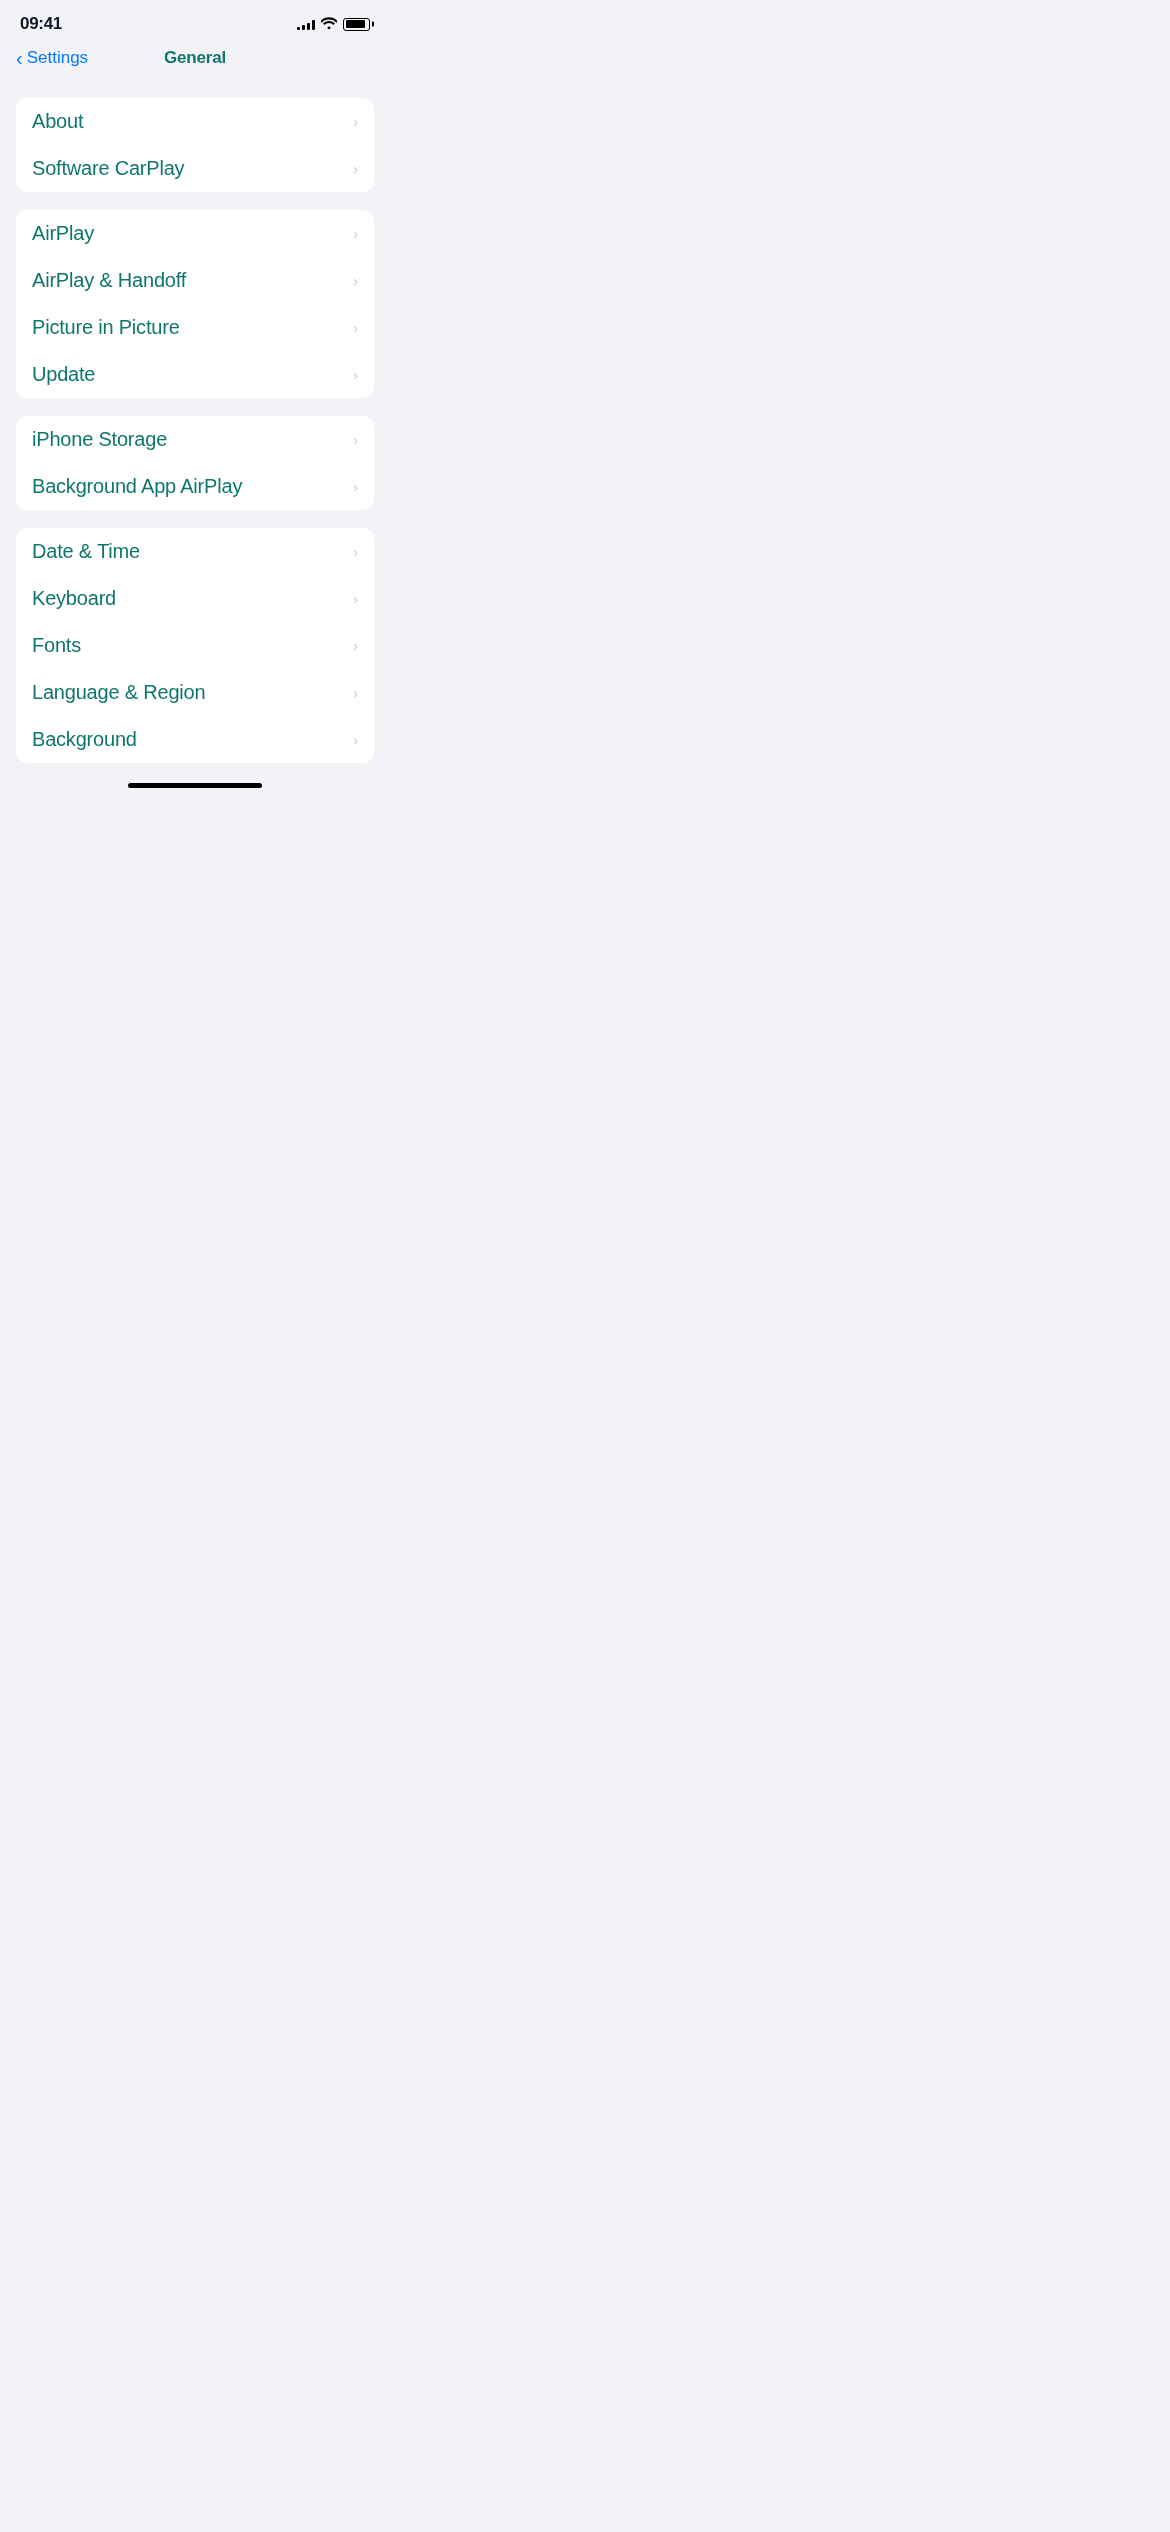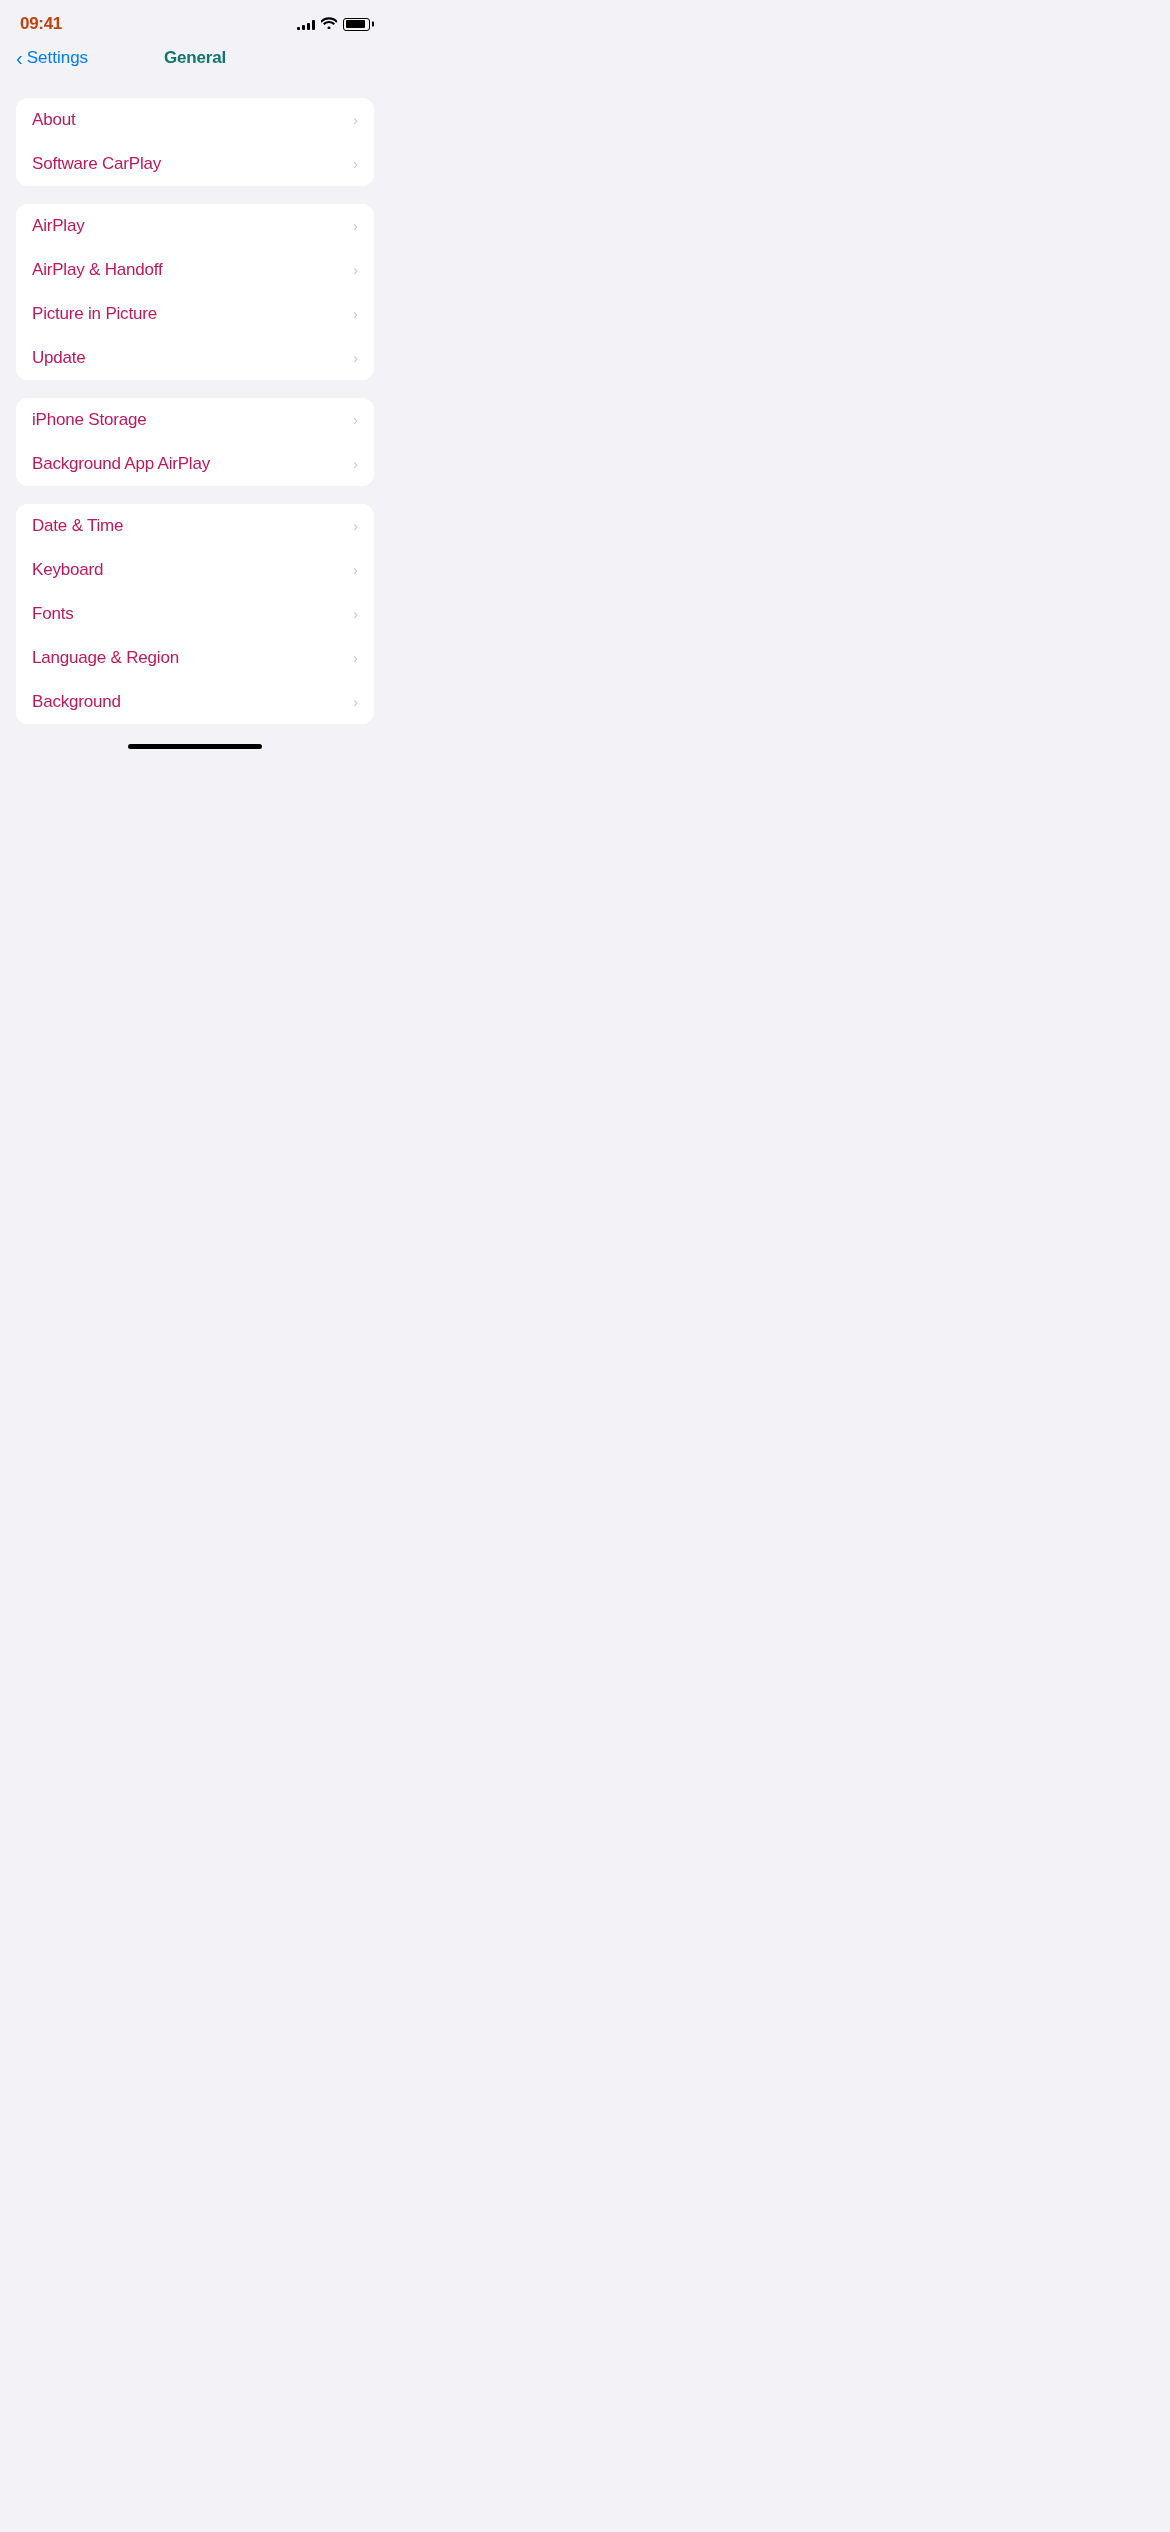--- a/index.html
+++ b/index.html
@@ -19,21 +19,21 @@
       justify-content: space-between;
       align-items: center;
       padding: 14px 20px 6px 20px;
       background: #f2f2f7;
     }
 
     .status-time {
       font-size: 17px;
       font-weight: 600;
       letter-spacing: -0.3px;
-      color: #c2410c;
+      color: #0f172a;
     }
 
     .status-icons {
       display: flex;
       align-items: center;
       gap: 6px;
     }
 
     .signal-bars {
       display: flex;
@@ -146,22 +146,22 @@
       content: '';
       position: absolute;
       bottom: 0;
       left: 16px;
       right: 0;
       height: 0.5px;
       background: #c6c6c8;
     }
 
     .item-label {
-      font-size: 17px;
-      color: #be185d;
+      font-size: 20px;
+      color: #0f766e;
       letter-spacing: -0.2px;
     }
 
     .chevron-right {
       color: #c7c7cc;
       font-size: 14px;
       font-weight: 500;
     }
 
     

